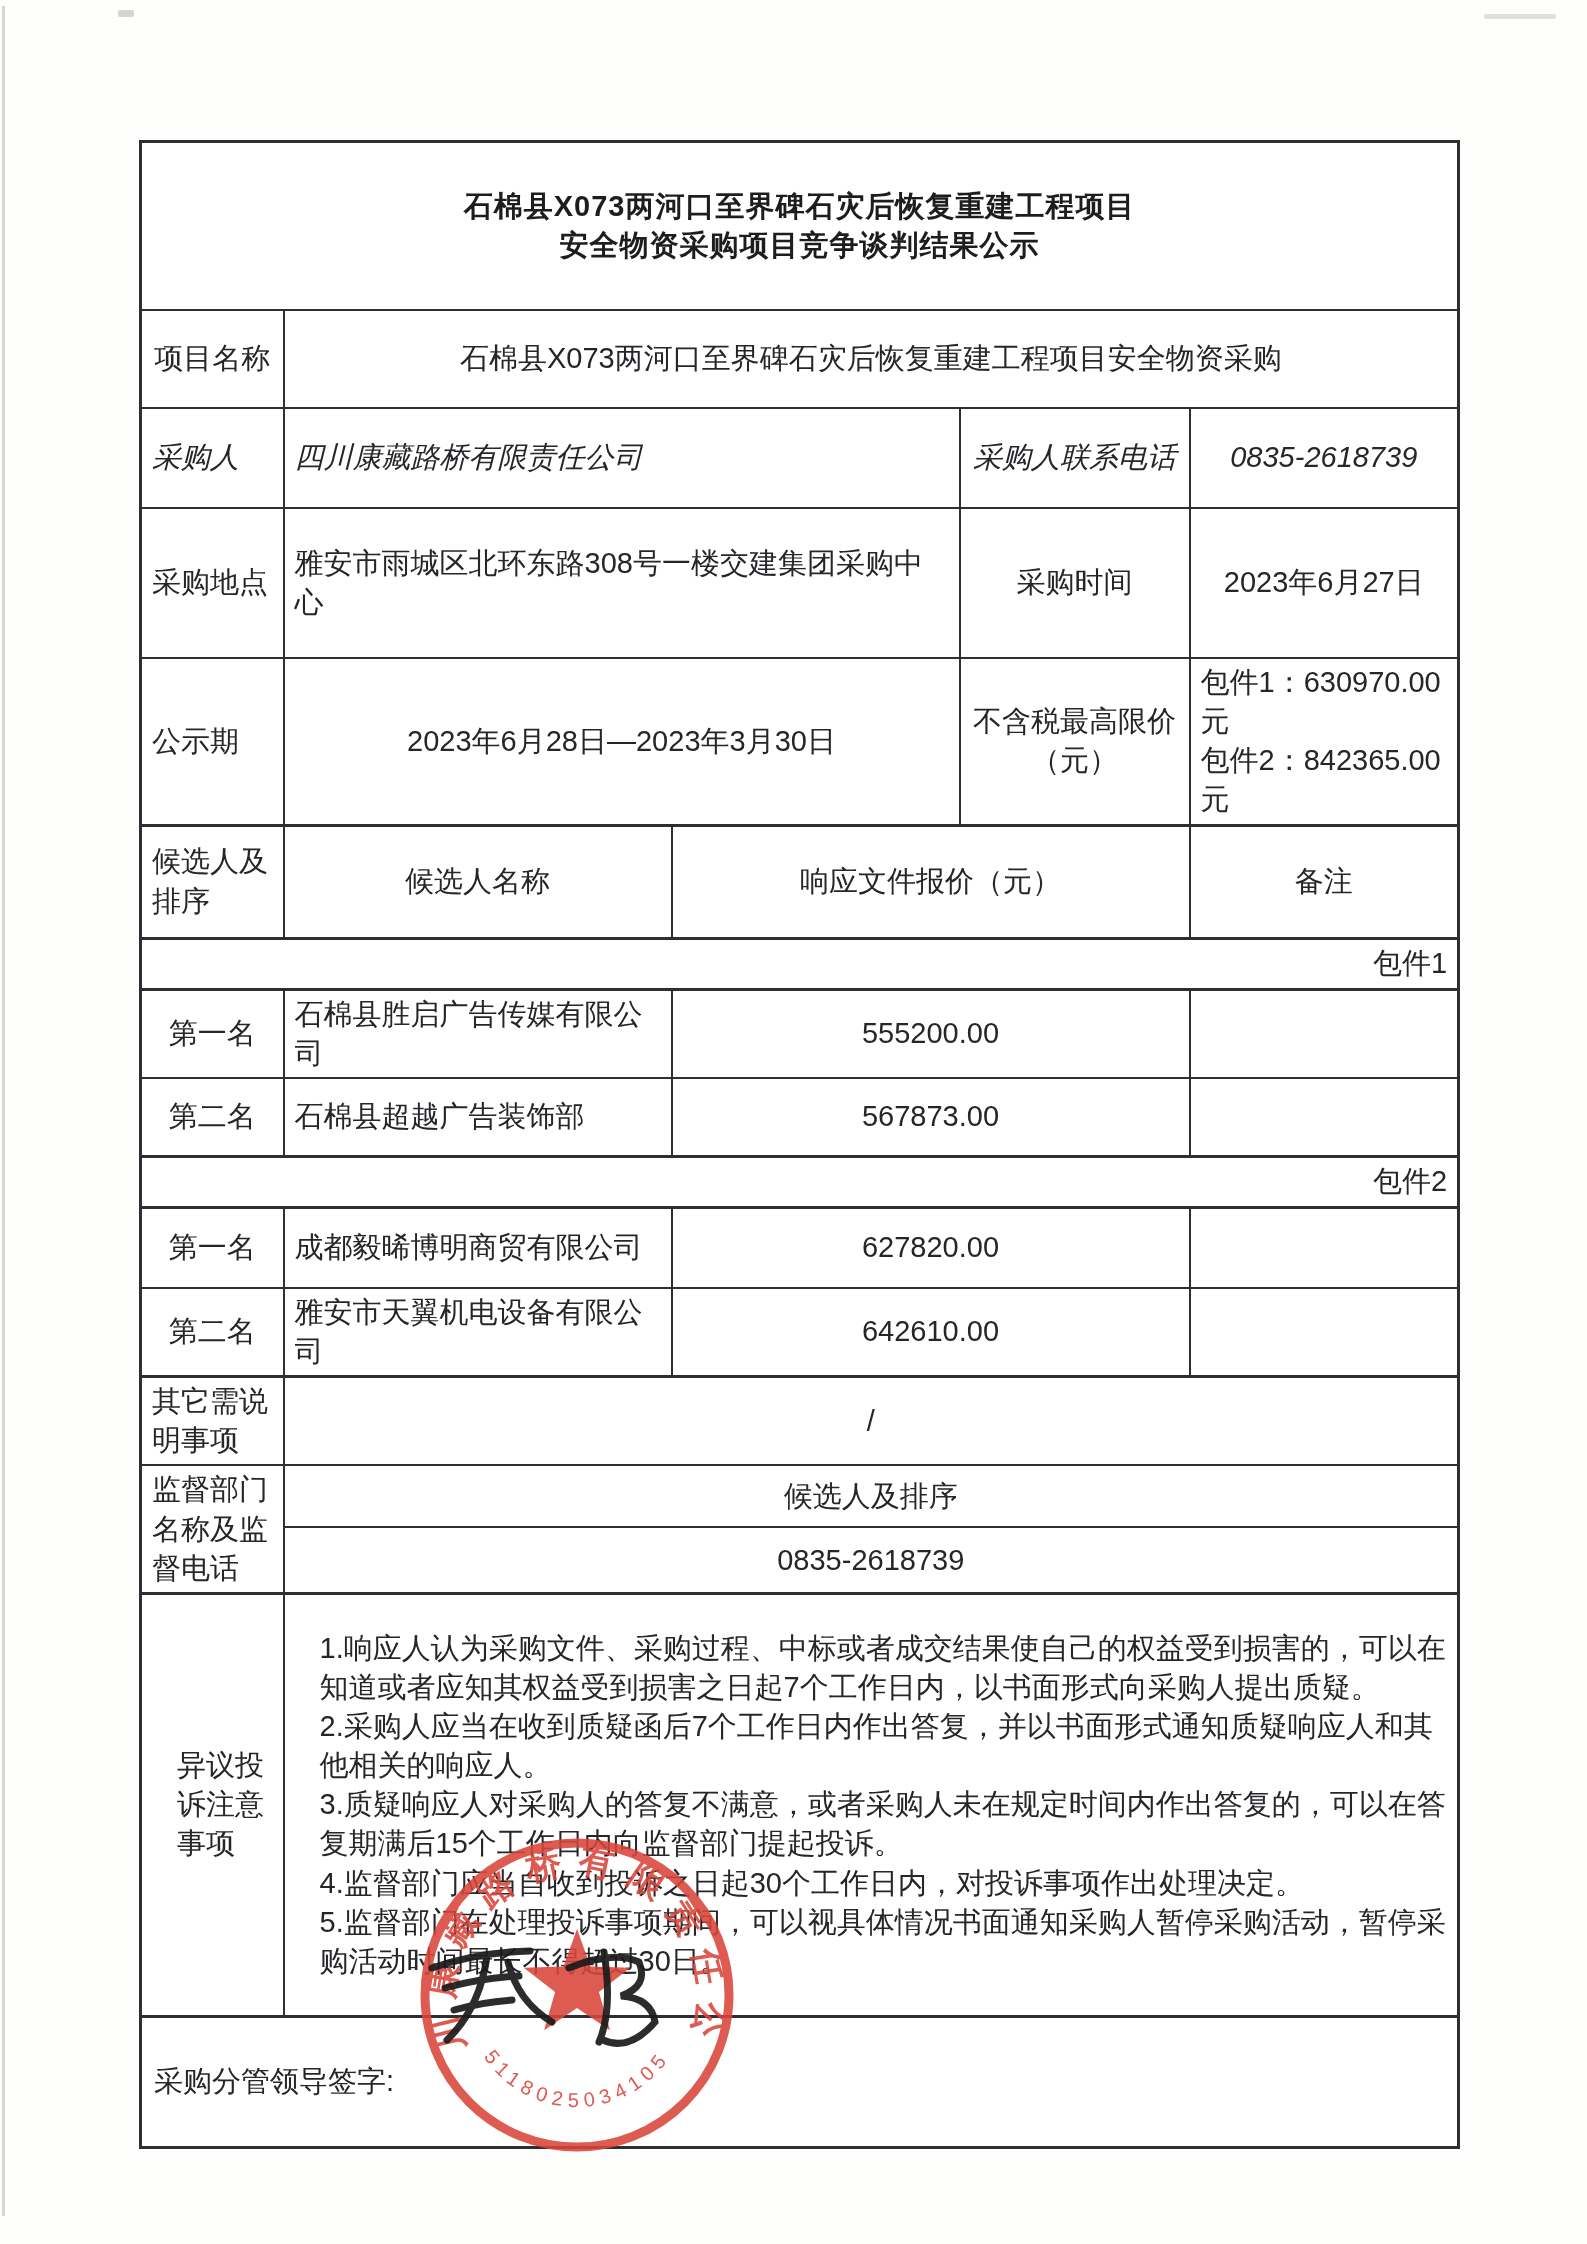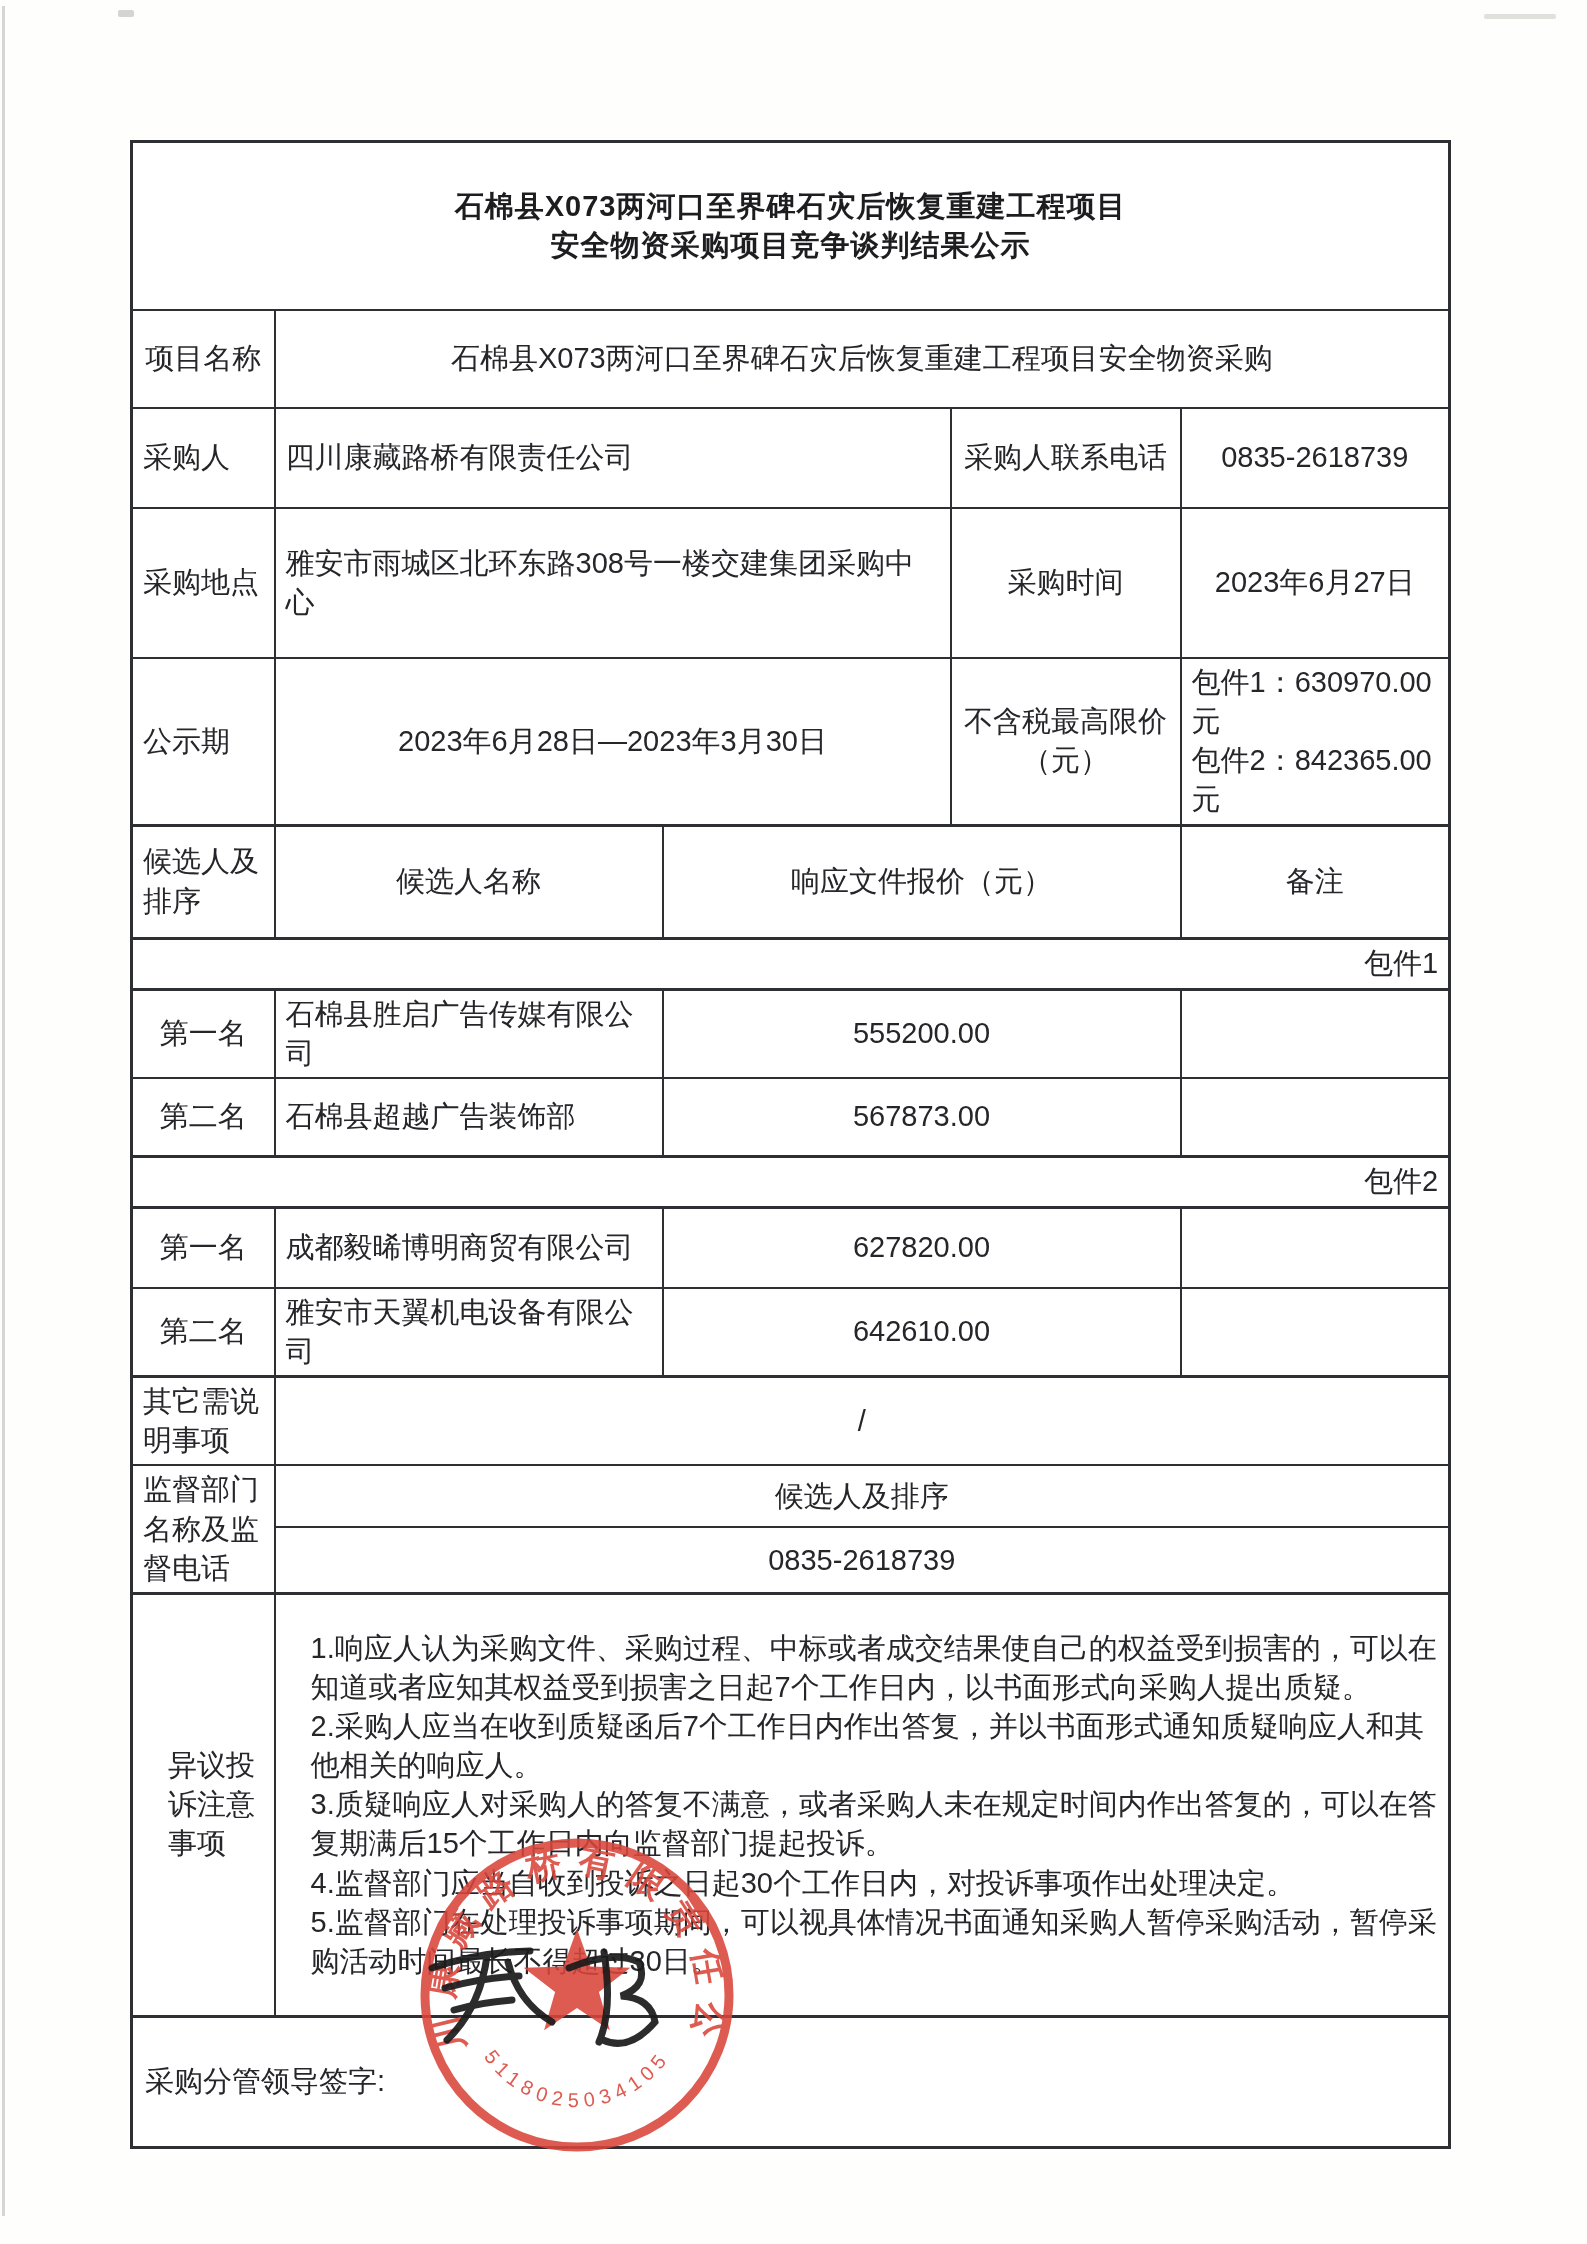--- a/index.html
+++ b/index.html
@@ -11,21 +11,21 @@
     color:#26262a;
     overflow:hidden;
   }
   .page{position:absolute;inset:0;background:#fefefd;}
   
   .scan-edge-left{position:absolute;left:2px;top:6px;width:3px;height:2210px;background:#b4b4ae;opacity:.55;}
   .scan-speck-tl{position:absolute;left:118px;top:10px;width:16px;height:7px;background:#a9a9a4;opacity:.5;border-radius:2px;}
   .scan-speck-tr{position:absolute;left:1484px;top:14px;width:72px;height:5px;background:#c2c2bd;opacity:.5;border-radius:2px;}
 
   table.doc{
-    position:absolute;left:130px;top:140px;width:1318px;
+    position:absolute;left:139px;top:140px;width:1318px;
     border-collapse:collapse;table-layout:fixed;
     border:3px solid #2e2f33;
     background:#fff;
   }
   .doc td{
     border:2px solid #2e2f33;
     padding:4px 10px;
     font-size:29px;
     vertical-align:middle;
     overflow:hidden;
@@ -38,21 +38,21 @@
   .small{font-size:25px;line-height:1.5;}
   .slash{font-size:36px;text-align:center;font-weight:normal;}
   .band{text-align:right;font-size:30px;}
   .notes{font-size:28.5px;line-height:1.62;padding:12px 14px;text-align:left;}
   .thick-top{border-top:3px solid #2e2f33 !important;}
   .sign-cell{text-align:left;padding-left:8px;font-size:30px;}
 
   
   .r-title td{height:158px;}
   .r-projname td{height:88px;text-align:center;}
-  .r-purchaser td{height:90px;}
+  .r-purchaser td{height:90px;font-style:italic;}
   .r-location td{height:140px;}
   .r-publicity td{height:116px;margin-left:42px;}
   .r-chead td{height:102px;}
   .r-band td{height:40px;}
   .r-c1 td{height:78px;}
   .r-c2 td{height:68px;}
   .r-c3 td{height:70px;}
   .r-c4 td{height:66px;}
   .r-other td{height:58px;}
   .r-sup1 td{height:44px;}

